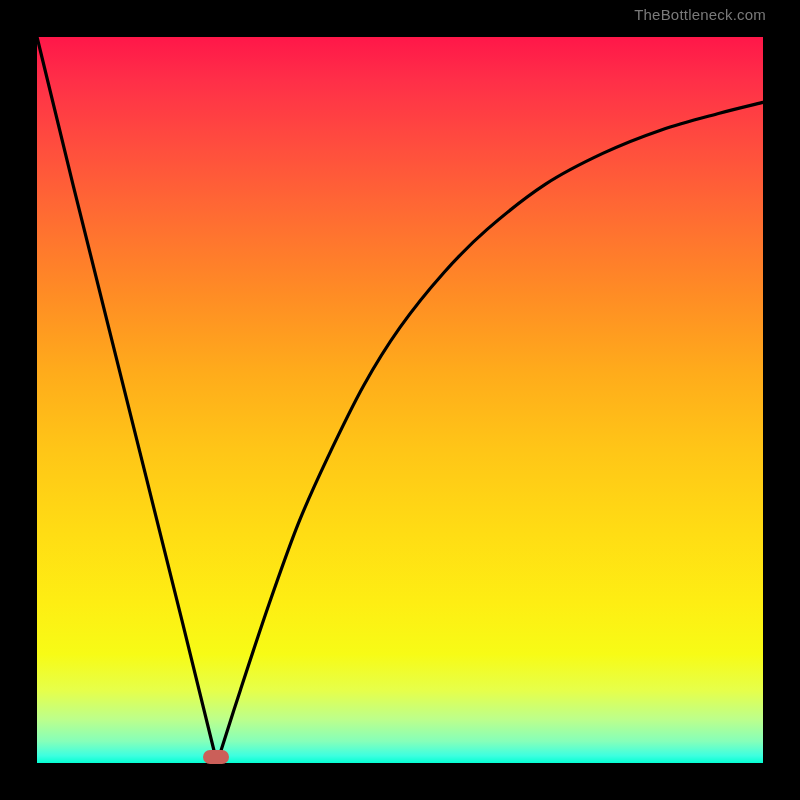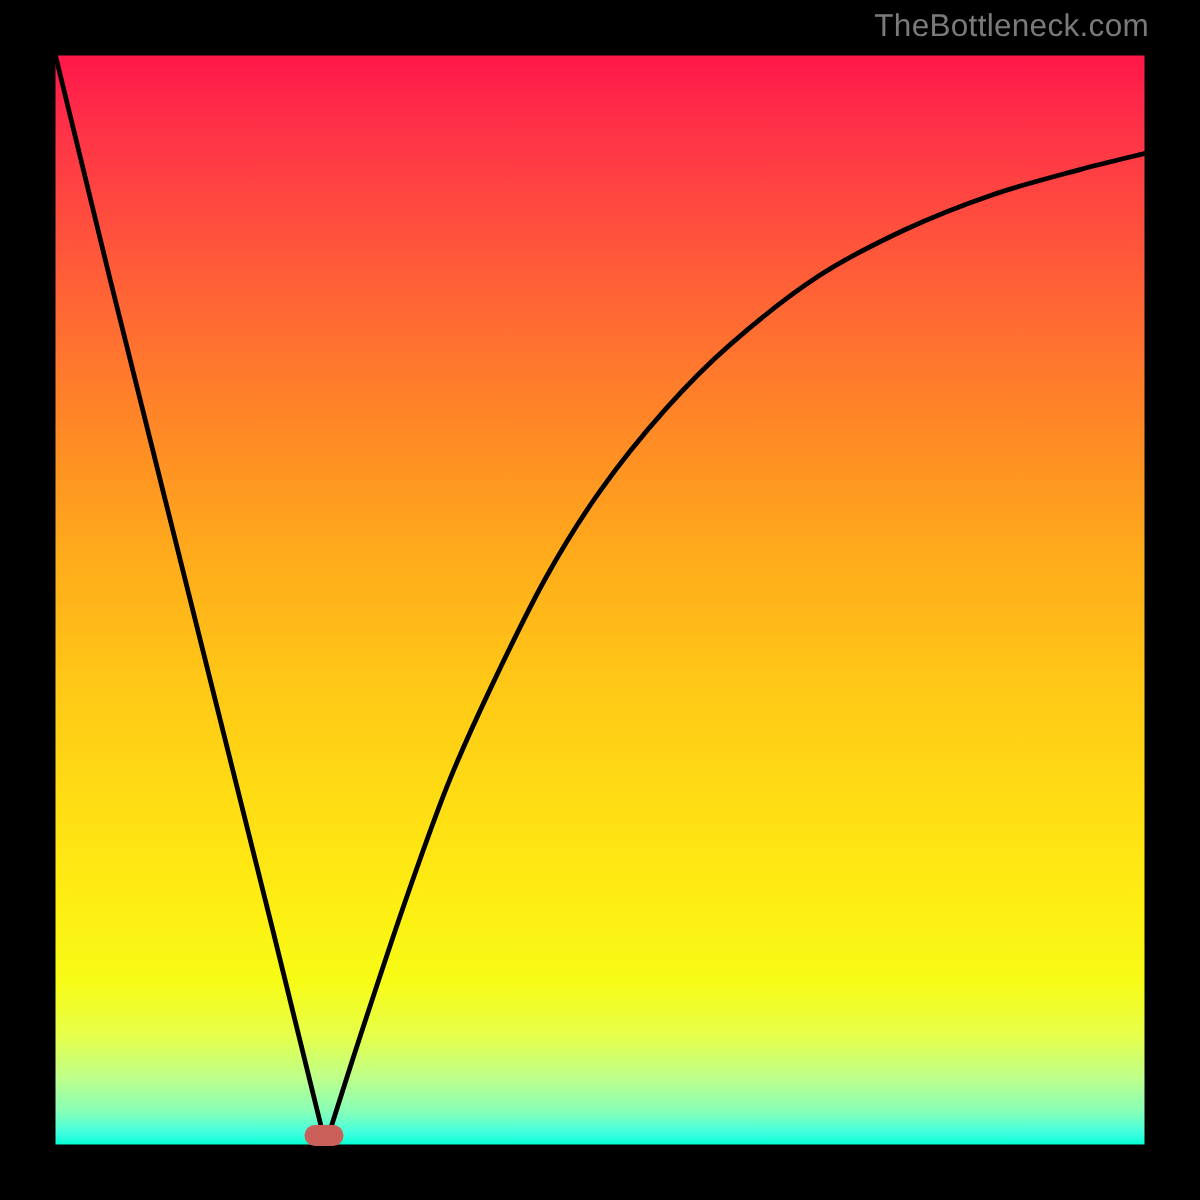--- a/index.html
+++ b/index.html
@@ -29,21 +29,21 @@
       #3dffe0 99%,
       #05ffd3 100%
     );
   }
 
   .watermark {
     position: absolute;
     top: 6px;
     right: 34px;
     font-family: Arial, Helvetica, sans-serif;
-    font-size: 21px;
+    font-size: 15px;
     color: #7a7a7a;
     letter-spacing: 0.2px;
   }
 
   .marker {
     position: absolute;
     width: 26px;
     height: 14px;
     border-radius: 8px;
     background: #cb5f59;

